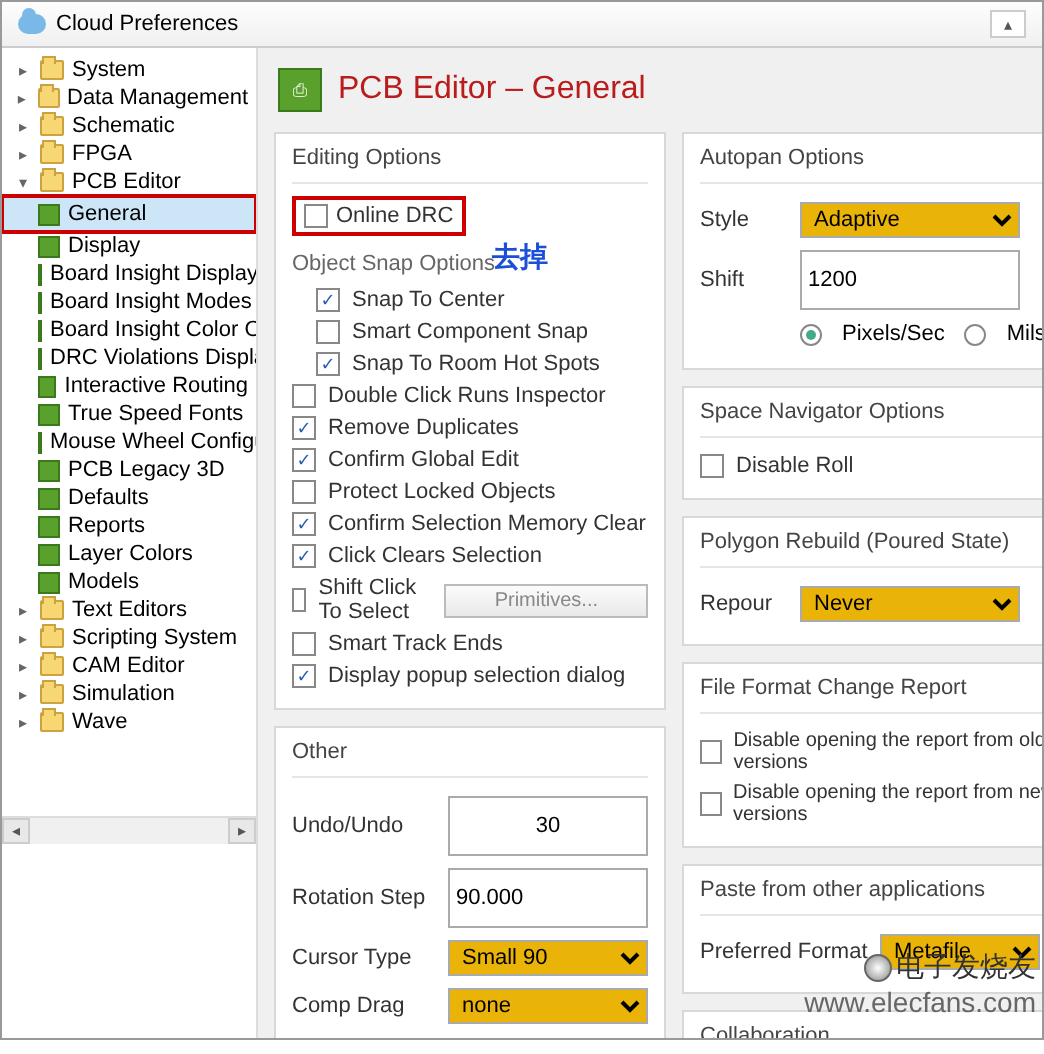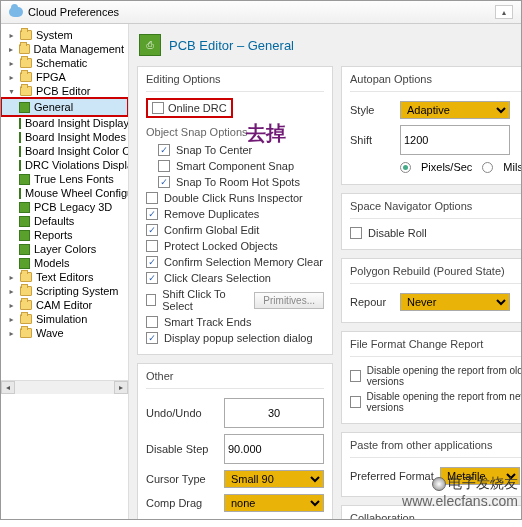--- a/index.html
+++ b/index.html
@@ -18,38 +18,38 @@
 .tree-item.sel { background: #cde6f7; border:1px dashed #6aa8d8; padding-left:17px; }
 .tree-item .exp { width:9px; height:9px; display:inline-flex; align-items:center; justify-content:center; font-size:8px; color:#666; }
 .folder-icon { width:12px; height:10px; background:#f7d774; border:1px solid #cba23f; border-radius:1px; position:relative; }
 .folder-icon::before { content:''; position:absolute; top:-3px; left:0; width:5px; height:3px; background:#f7d774; border:1px solid #cba23f; border-bottom:none; }
 .leaf-icon { width:11px; height:11px; background:#5aa02c; border:1px solid #3a7a1c; display:flex; align-items:center; justify-content:center; color:#fff; font-size:7px; }
 .redbox { outline: 2px solid #c00; outline-offset: -1px; }
 
 .main { flex:1; background:#f0f0f0; padding: 6px 8px; overflow:auto; }
 .header { display:flex; align-items:center; gap:8px; padding: 4px 0 10px 2px; }
 .header-icon { width:22px; height:22px; background:#5aa02c; border:1px solid #3a7a1c; display:flex; align-items:center; justify-content:center; color:#fff; font-size:9px; }
-.header-title { color:#0369a1; font-size:13px; }
+.header-title { color:#b91c1c; font-size:16px; }
 
 .cols { display:flex; gap:8px; }
 .col { flex:1; display:flex; flex-direction:column; gap:8px; }
 .group { background:#fff; border:1px solid #d8d8d8; padding: 6px 8px 8px 8px; }
 .group-title { color:#444; font-size:11px; padding-bottom:6px; border-bottom:1px solid #e5e5e5; margin-bottom:6px; }
 .row { display:flex; align-items:center; gap:6px; padding: 2px 0; }
 .chk { width:12px; height:12px; border:1px solid #888; background:#fff; display:inline-flex; align-items:center; justify-content:center; font-size:9px; color:#2a5db0; }
 .lbl { color:#333; }
 .form-row { display:flex; align-items:center; padding:3px 0; }
 .form-lbl { width:78px; color:#333; }
 .inp { border:1px solid #aaa; background:#fff; padding:3px 3px; height:30px; font-size:11px; }
 .sel { border:1px solid #aaa; background:#eab308; height:18px; font-size:11px; padding:0 2px; }
 .radio { width:11px; height:11px; border:1px solid #888; border-radius:50%; background:#fff; display:inline-flex; align-items:center; justify-content:center; }
 .radio.on::after { content:''; width:5px; height:5px; background:#4a8; border-radius:50%; }
-.btn { border:1px solid #bbb; background:linear-gradient(#fcfcfc,#e8e8e8); padding:2px 8px; color:#888; font-size:10px; }
+.btn { border:1px solid #bbb; background:linear-gradient(#fcfcfc,#e8e8e8); padding:2px 24px; color:#888; font-size:10px; }
 .drc-line { border:2px solid #c00; padding:2px 4px; display:inline-flex; align-items:center; gap:4px; }
-.annot { position:absolute; color:#701a75; font-size:20px; font-weight:bold; font-family: Liberation Mono, monospace; }
+.annot { position:absolute; color:#1d4ed8; font-size:14px; font-weight:bold; font-family: Liberation Mono, monospace; }
 .scroll-h { height:14px; background:#f0f0f0; border-top:1px solid #ddd; display:flex; }
 .scroll-h .arrow { width:14px; border:1px solid #ccc; background:#e8e8e8; display:flex; align-items:center; justify-content:center; font-size:8px; color:#555;}
 .scroll-h .track { flex:1; }
 
 .watermark { position:absolute; right:4px; bottom:18px; text-align:right; }
 .watermark .logo { display:flex; align-items:center; justify-content:flex-end; gap:2px; }
 .watermark .ball { width:14px; height:14px; border-radius:50%; background:radial-gradient(#fff,#888); border:1px solid #666; }
 .watermark .cn { font-size:14px; font-family: SimHei, sans-serif; color:#333; }
 .watermark .url { font-size:14px; color:#666; }
 </style>
@@ -89,37 +89,45 @@
           <span class="exp">▾</span>
           <span class="folder-icon"></span>
           <span>PCB Editor</span>
         </div>
       <div class="tree-item sub sel redbox">
           <span class="leaf-icon"></span>
           <span>General</span>
         </div>
       <div class="tree-item sub">
           <span class="leaf-icon"></span>
+          <span>Display</span>
+        </div>
+      <div class="tree-item sub">
+          <span class="leaf-icon"></span>
           <span>Board Insight Display</span>
         </div>
       <div class="tree-item sub">
           <span class="leaf-icon"></span>
           <span>Board Insight Modes</span>
         </div>
       <div class="tree-item sub">
           <span class="leaf-icon"></span>
           <span>Board Insight Color Overrid</span>
         </div>
       <div class="tree-item sub">
           <span class="leaf-icon"></span>
           <span>DRC Violations Display</span>
         </div>
       <div class="tree-item sub">
           <span class="leaf-icon"></span>
-          <span>True Lens Fonts</span>
+          <span>Interactive Routing</span>
+        </div>
+      <div class="tree-item sub">
+          <span class="leaf-icon"></span>
+          <span>True Speed Fonts</span>
         </div>
       <div class="tree-item sub">
           <span class="leaf-icon"></span>
           <span>Mouse Wheel Configuration</span>
         </div>
       <div class="tree-item sub">
           <span class="leaf-icon"></span>
           <span>PCB Legacy 3D</span>
         </div>
       <div class="tree-item sub">
@@ -238,21 +246,21 @@
               </div>
           </div>
 
           <div class="group">
             <div class="group-title">Other</div>
             <div class="form-row">
                 <span class="form-lbl">Undo/Undo</span>
                 <input class="inp" style="width: 100px; text-align: center;" value="30">
               </div>
             <div class="form-row">
-                <span class="form-lbl">Disable Step</span>
+                <span class="form-lbl">Rotation Step</span>
                 <input class="inp" style="width: 100px;" value="90.000">
               </div>
             <div class="form-row">
                 <span class="form-lbl">Cursor Type</span>
                 <select class="sel" style="width:100px"><option>Small 90</option></select>
               </div>
             <div class="form-row">
                 <span class="form-lbl">Comp Drag</span>
                 <select class="sel" style="width:100px"><option>none</option></select>
               </div>

